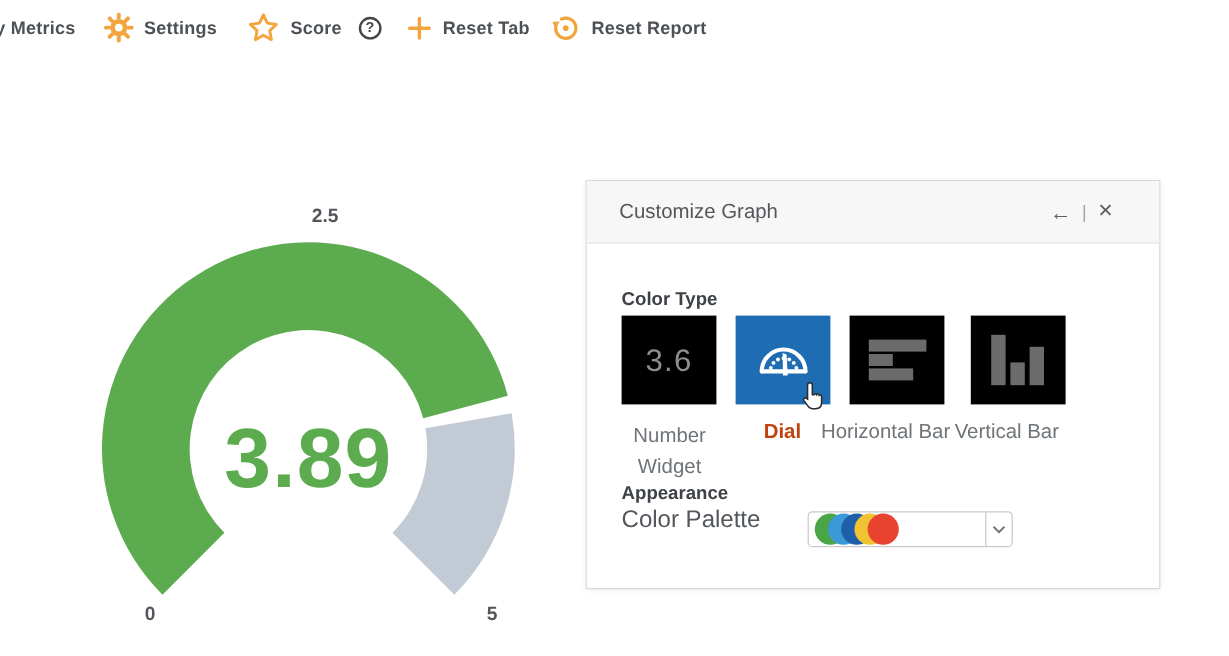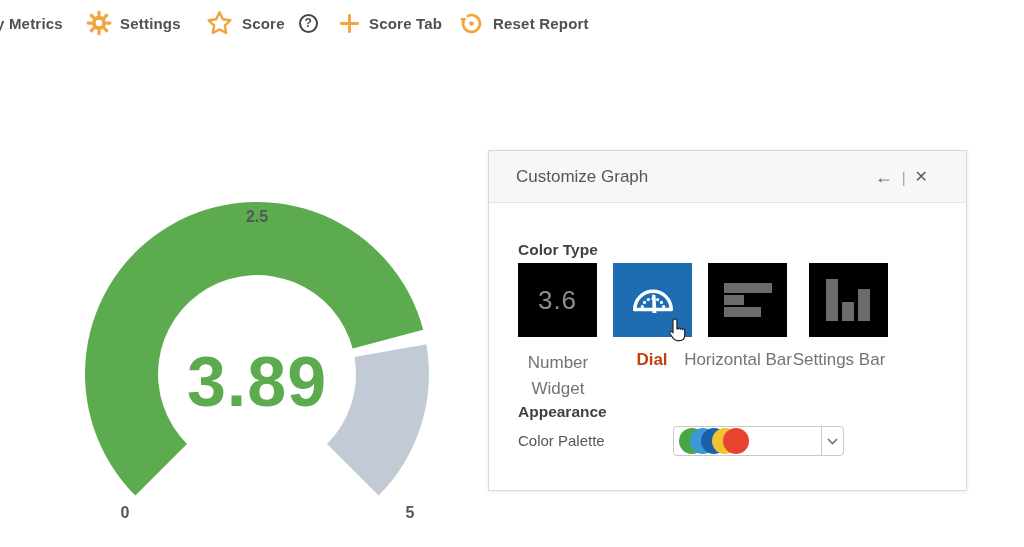--- a/index.html
+++ b/index.html
@@ -93,41 +93,41 @@
     <span class="tb-label">Score</span>
     <span class="help-badge">?</span>
   </div>
 
   <div class="toolbar-item" style="left:338px">
     <span class="tb-icon">
       <svg width="23" height="23" viewBox="0 0 24 24">
         <path d="M12 3.5 V20.5 M3.5 12 H20.5" stroke="currentColor" stroke-width="3" stroke-linecap="round" fill="none"></path>
       </svg>
     </span>
-    <span class="tb-label">Score Tab</span>
+    <span class="tb-label">Reset Tab</span>
   </div>
 
   <div class="toolbar-item" style="left:458px">
     <span class="tb-icon">
       <svg width="27" height="27" viewBox="0 0 24 24">
         <path d="M8.83 5.20 A7.5 7.5 0 1 1 4.76 10.06" fill="none" stroke="currentColor" stroke-width="2.4" stroke-linecap="round"></path>
         <polygon points="2.0,7.4 7.4,6.8 4.5,12.4" fill="currentColor"></polygon>
         <circle cx="12" cy="12" r="2.1" fill="currentColor"></circle>
       </svg>
     </span>
     <span class="tb-label">Reset Report</span>
   </div>
 </div>
 
 <div>
   <svg id="gauge-svg" width="400" height="360" viewBox="0 0 400 360">
     <path id="arc-filled" d="M75.4 337.6 A172 172 0 1 1 363.2 171.7 L292.7 190.5 A99 99 0 1 0 127.0 286.0 Z" fill="#5CAC4F"></path>
     <path id="arc-empty" d="M366.4 186.3 A172 172 0 0 1 318.6 337.6 L267.0 286.0 A99 99 0 0 0 294.5 198.9 Z" fill="#C2CBD5"></path>
   </svg>
-  <div class="gauge-label" style="left:227px; top:172px; width:60px;margin-top:36px;">2.5</div>
+  <div class="gauge-label" style="left:241px; top:172px; width:60px;">2.5</div>
   <div class="gauge-label" style="left:100px; top:504px; width:50px;">0</div>
   <div class="gauge-label" style="left:385px; top:504px; width:50px;">5</div>
   <div id="gauge-value" style="color: rgb(92, 172, 79);">3.89</div>
 </div>
 
 <div id="panel">
   <div id="panel-header">
     <span id="panel-title">Customize Graph</span>
     <span id="panel-controls">
       <span class="panel-ctl">←</span>
@@ -173,25 +173,25 @@
     <span class="vbars">
       <div style="height:42px"></div>
       <div style="height:19px"></div>
       <div style="height:32px"></div>
     </span>
   </div>
 
   <div class="tile-label" style="left:33px; width:72px; top:199px">Number Widget</div>
   <div class="tile-label selected-label" style="left:108px; width:110px">Dial</div>
   <div class="tile-label" style="left:194px; width:110px">Horizontal Bar</div>
-  <div class="tile-label" style="left:295px; width:110px">Settings Bar</div>
+  <div class="tile-label" style="left:295px; width:110px">Vertical Bar</div>
 
   <div class="section-heading" style="top:252px">Appearance</div>
 
-  <div class="abs" style="left:29px; top:281px; font-size:15px; color:#53575B;">Color Palette</div>
+  <div class="abs" style="left:29px; top:271px; font-size:20px; color:#53575B;">Color Palette</div>
 
   <div id="palette-dropdown">
     <span id="palette-swatches">
         <span style="background: rgb(74, 165, 70);"></span>
         <span style="background: rgb(59, 154, 214);"></span>
         <span style="background: rgb(29, 95, 169);"></span>
         <span style="background: rgb(241, 194, 50);"></span>
         <span style="background: rgb(232, 67, 46);"></span>
       </span>
     <span id="palette-chevron">

